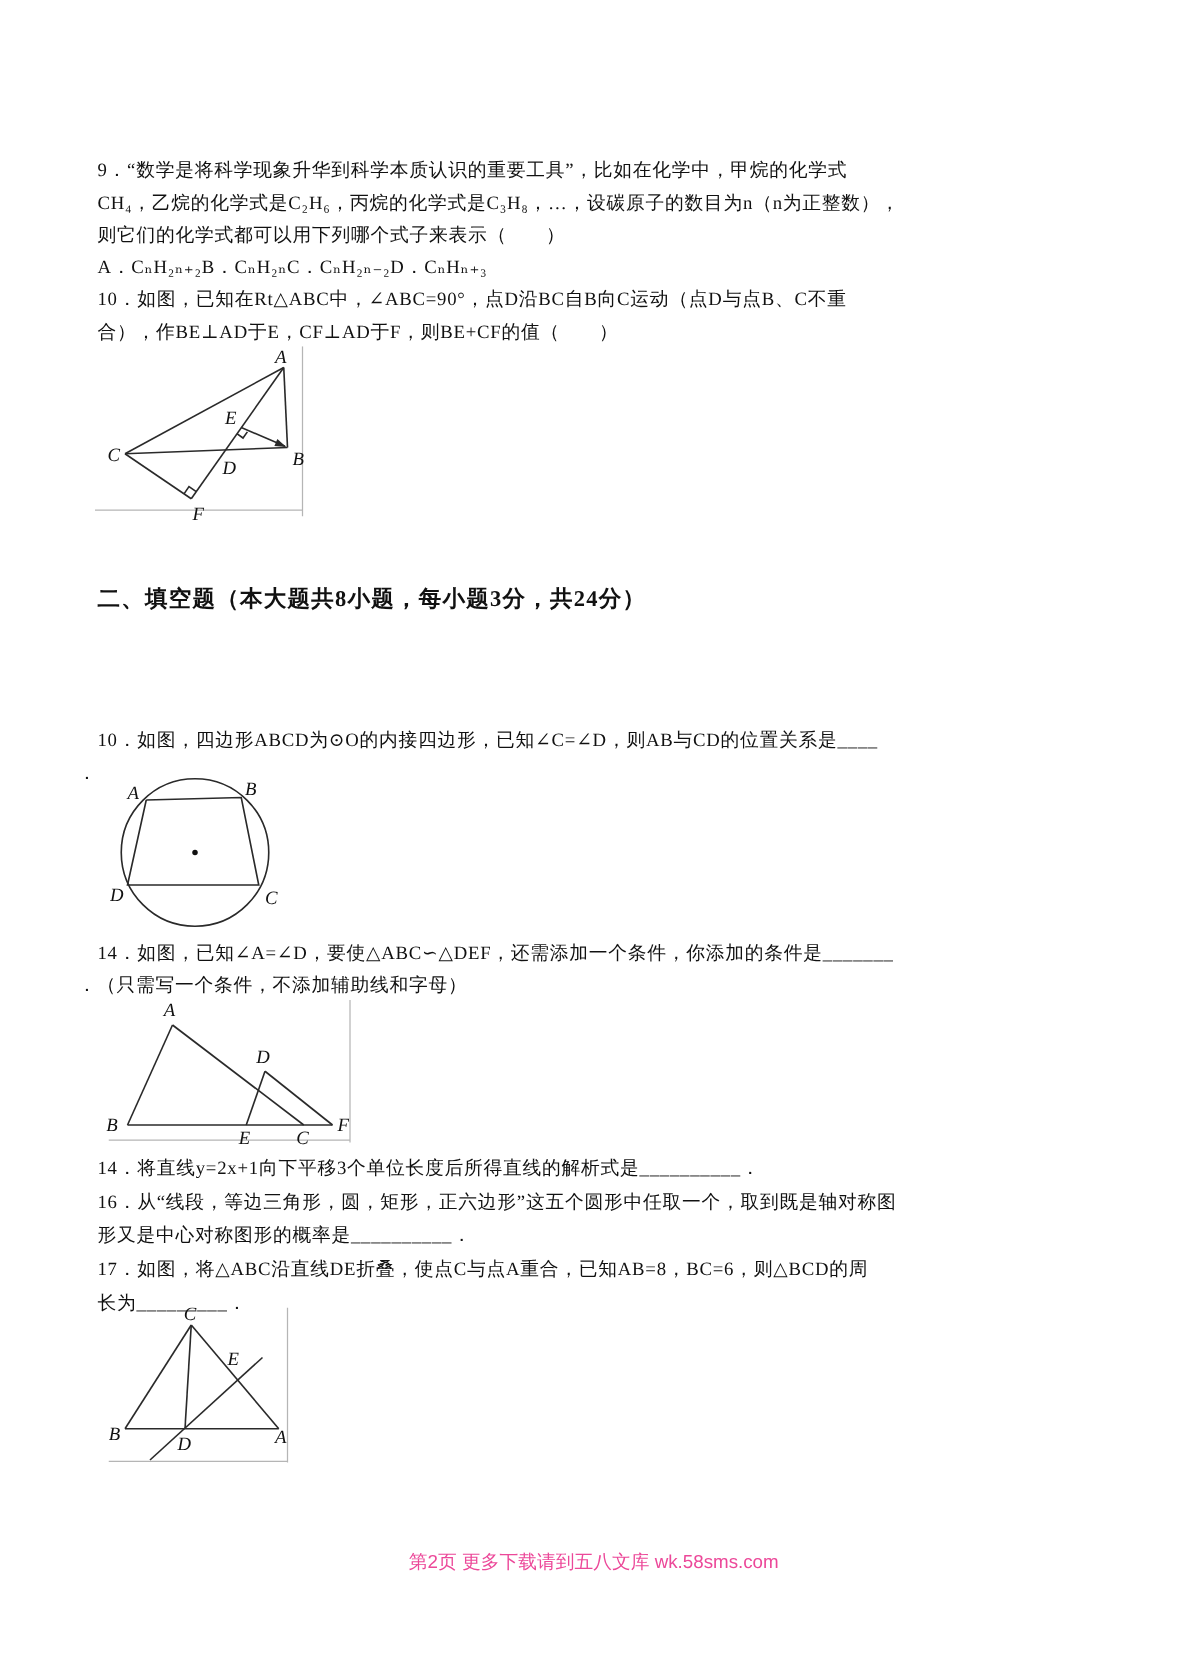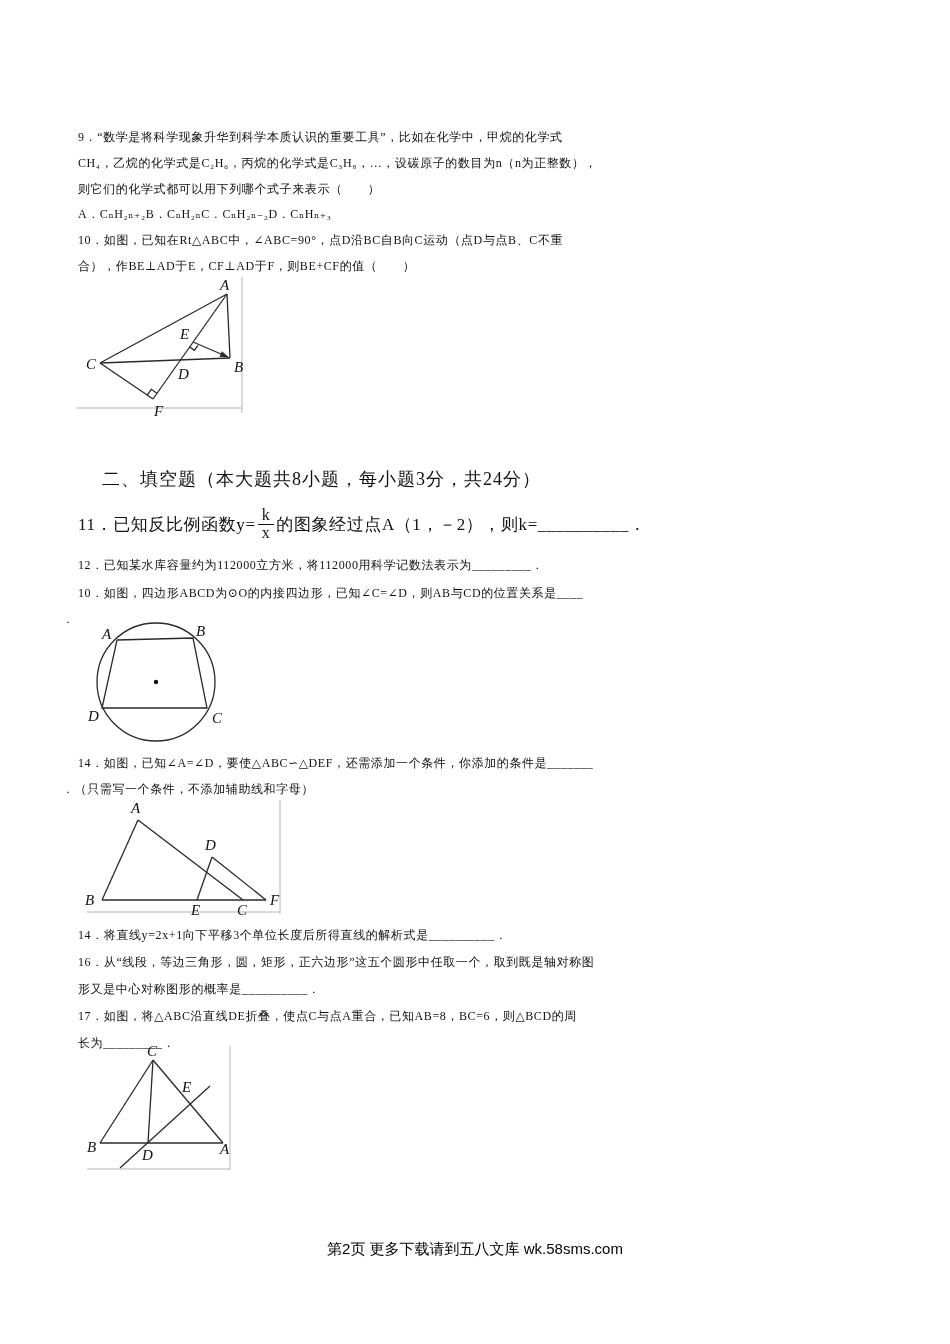--- a/index.html
+++ b/index.html
@@ -1,35 +1,35 @@
 <!DOCTYPE html>
 <html><head>
 <meta charset="utf-8">
 <style>
   html,body{margin:0;padding:0;background:#ffffff;}
   .page{position:relative;width:950px;height:1344px;background:#ffffff;overflow:hidden;
         font-family:"Liberation Serif","DejaVu Serif",serif;color:#111;}
-  .line{position:absolute;left:78px;font-size:12px;line-height:26px;letter-spacing:0.6px;white-space:pre;}
+  .line{position:absolute;left:78px;font-size:15px;line-height:26px;letter-spacing:0.6px;white-space:pre;}
   .hang{left:62px;}
-  .section{font-weight:normal;font-size:18px;letter-spacing:1px;margin-left:24px;}
+  .section{font-weight:bold;font-size:18px;letter-spacing:1px;}
   .frac-row{position:absolute;left:78px;top:501px;height:46px;display:flex;align-items:center;
             font-size:17px;letter-spacing:0.6px;white-space:pre;}
   .frac{display:inline-flex;flex-direction:column;align-items:center;line-height:1.05;
         font-size:16px;margin:0 2px;}
   .frac .num{border-bottom:1.4px solid #111;padding:0 4px;}
   .frac .den{padding:0 4px;}
   .fig{position:absolute;}
   .fig line,.fig polyline,.fig path{stroke:#2a2a2a;stroke-width:1.3;fill:none;}
   .fig polygon{fill:#2a2a2a;stroke:none;}
   .fig circle.big{stroke:#2a2a2a;stroke-width:1.3;fill:none;}
   .fig circle.dot{fill:#111;stroke:none;}
   .fig .border{stroke:#b5b5b5;stroke-width:1;}
   .lbl{font:italic 15px "Liberation Serif","DejaVu Serif",serif;fill:#111;}
   .footer{position:absolute;top:1240px;left:0;width:950px;text-align:center;
-          font-family:"Liberation Sans","DejaVu Sans",sans-serif;font-size:15px;color:#000000;}
+          font-family:"Liberation Sans","DejaVu Sans",sans-serif;font-size:15px;color:#ec4899;}
 </style>
 </head>
 <body>
 
 <div class="page">
 
   <div class="line" style="top:124px">9．“数学是将科学现象升华到科学本质认识的重要工具”，比如在化学中，甲烷的化学式</div>
   <div class="line" style="top:150px">CH₄，乙烷的化学式是C₂H₆，丙烷的化学式是C₃H₈，…，设碳原子的数目为n（n为正整数），</div>
   <div class="line" style="top:176px">则它们的化学式都可以用下列哪个式子来表示（　　）</div>
   <div class="line" style="top:201px">A．CₙH₂ₙ₊₂B．CₙH₂ₙC．CₙH₂ₙ₋₂D．CₙHₙ₊₃</div>
@@ -53,30 +53,21 @@
     <text class="lbl" x="162" y="95">B</text>
     <text class="lbl" x="14" y="92">C</text>
     <text class="lbl" x="106" y="102">D</text>
     <text class="lbl" x="108" y="62">E</text>
     <text class="lbl" x="82" y="139">F</text>
   </svg>
 
 
   <div class="line section" style="top:466px">二、填空题（本大题共8小题，每小题3分，共24分）</div>
 
-  <div class="frac-row">
-    <span>11．已知反比例函数y=</span>
-    <span class="frac">
-      <span class="num">k</span>
-      <span class="den">x</span>
-    </span>
-    <span>的图象经过点A（1，－2），则k=__________．</span>
-  </div>
 
-  <div class="line" style="top:552px">12．已知某水库容量约为112000立方米，将112000用科学记数法表示为_________．</div>
 
   <div class="line" style="top:580px">10．如图，四边形ABCD为⊙O的内接四边形，已知∠C=∠D，则AB与CD的位置关系是____</div>
   <div class="line hang" style="top:606px">．</div>
 
   <svg class="fig" style="left:88px;top:618px" width="140" height="135" viewBox="0 0 140 135">
     <circle class="big" cx="68" cy="64" r="59"></circle>
     <polyline points="29,22 105,20 119,90 14,90 29,22"></polyline>
     <circle class="dot" cx="68" cy="64" r="2.2"></circle>
     <text class="lbl" x="14" y="21">A</text>
     <text class="lbl" x="108" y="18">B</text>

